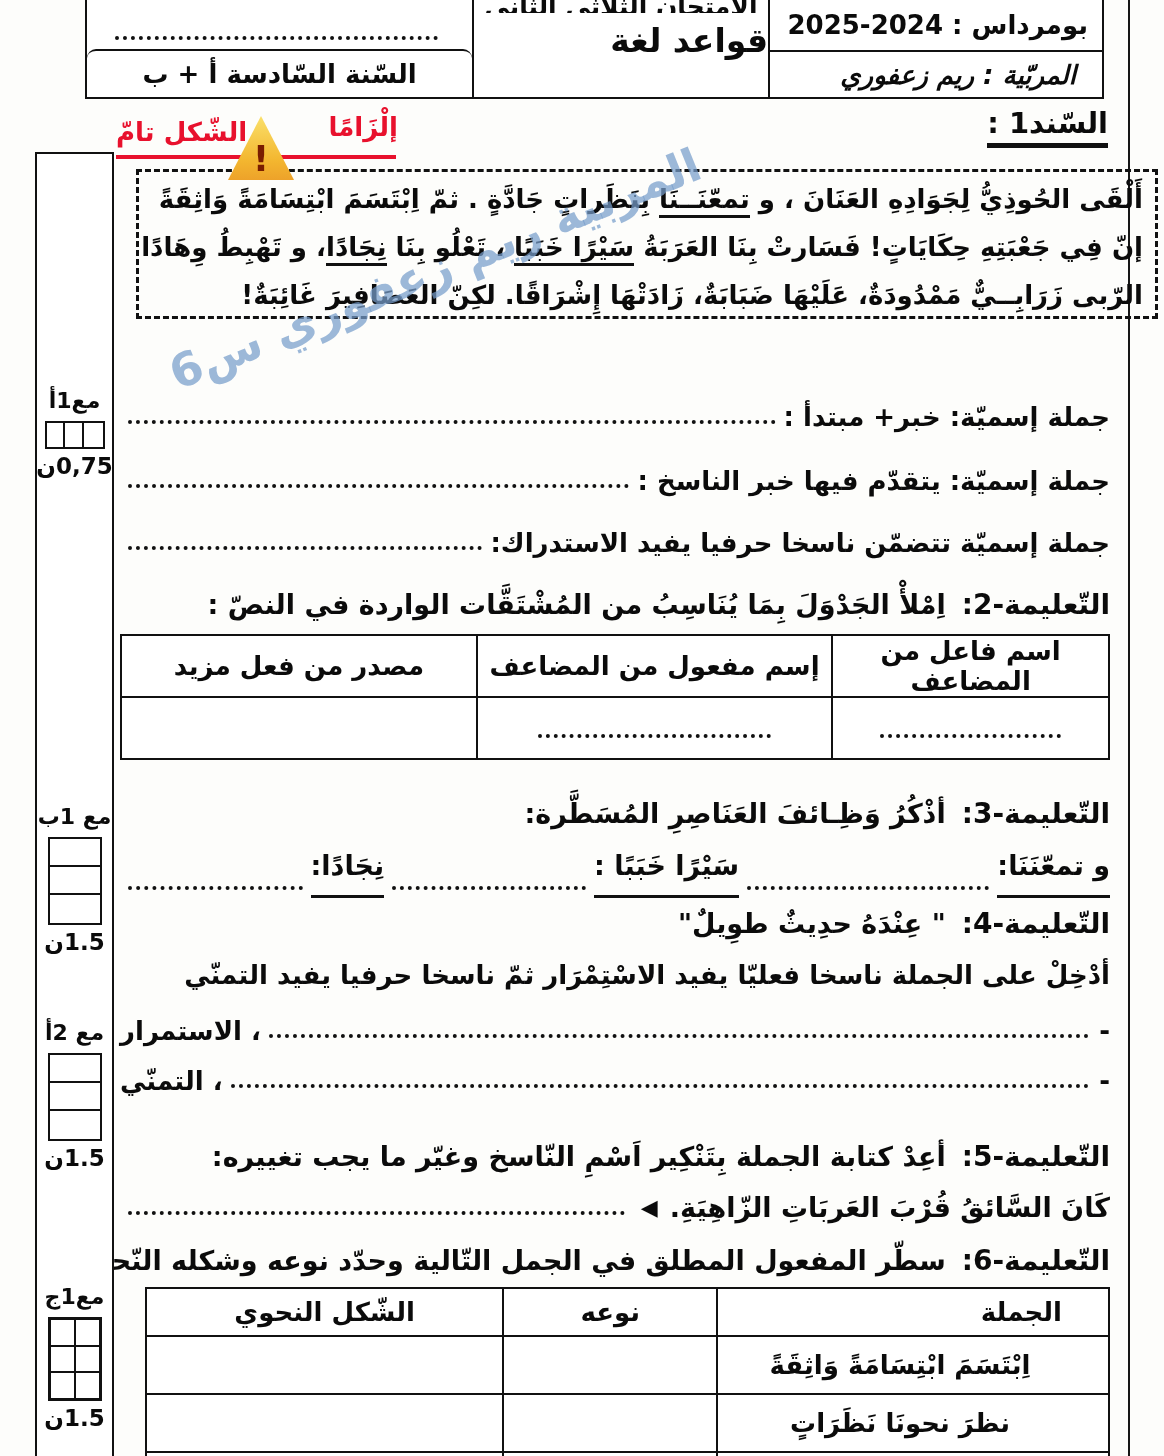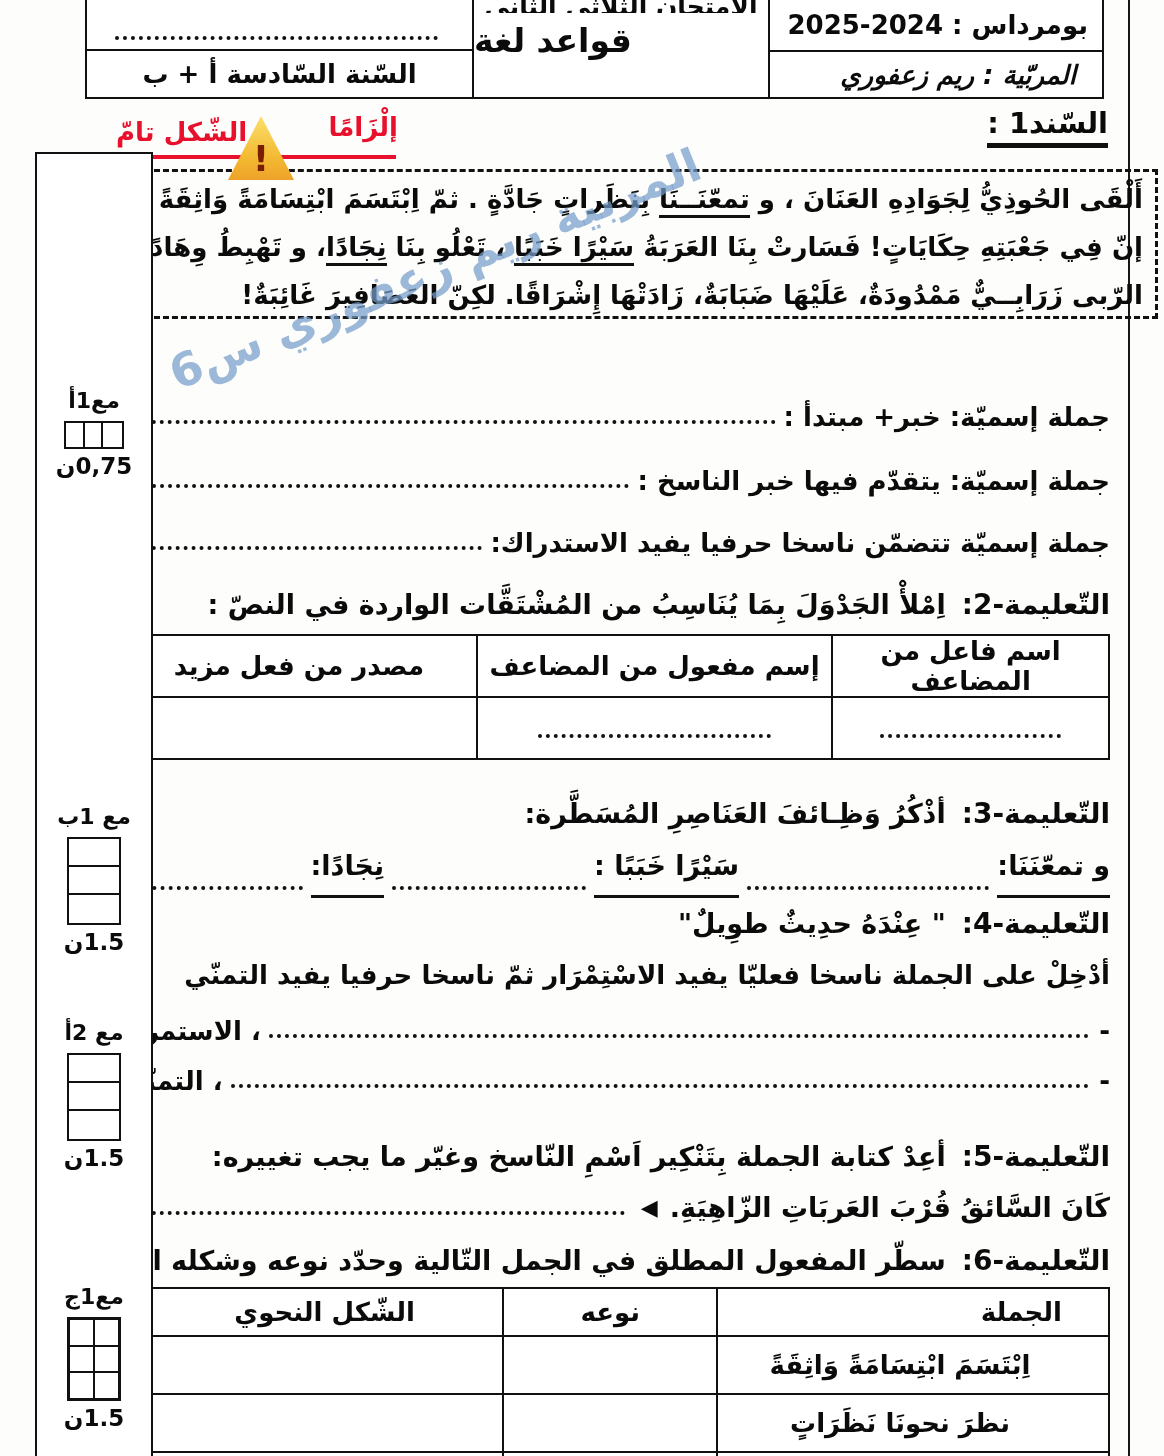--- a/index.html
+++ b/index.html
@@ -12,25 +12,25 @@
 
   
   #header{position:absolute;left:85px;top:0;width:1019px;height:99px;border:2.5px solid #111;
           border-top:none;display:flex;background:#fff;}
   .hd-right{width:334px;border-left:2.5px solid #111;display:flex;flex-direction:column;}
   .hd-r1{height:50px;font-size:26px;display:flex;align-items:center;padding-right:14px;white-space:nowrap;}
   .hd-r2{flex:1;border-top:2.5px solid #111;font-size:26px;display:flex;align-items:center;padding-right:26px;white-space:nowrap;font-style:italic;}
   .hd-center{width:296px;border-left:2.5px solid #111;overflow:hidden;}
   .cut-title{height:13px;overflow:hidden;text-align:center;}
   .cut-title span{display:inline-block;font-size:25px;margin-top:-17px;white-space:nowrap;}
-  .subject{text-align:left;font-size:33px;margin-top:8px;}
+  .subject{text-align:right;font-size:33px;margin-top:8px;}
   .hd-left{flex:1;display:flex;flex-direction:column;}
   .name-dots{height:49px;position:relative;}
   .name-dots::after{content:"";position:absolute;left:28px;right:34px;bottom:9px;border-bottom:4.5px dotted #111;}
-  .class-row{flex:1;border-top:2.5px solid #111;font-size:26px;display:flex;align-items:center;justify-content:center;}
+  .class-row{flex:1;border-top:2.5px solid #111;font-size:26px;display:flex;align-items:center;justify-content:center;border-radius:9px;}
 
   
   #sanad-label{position:absolute;right:56px;top:106px;font-size:29px;border-bottom:5px solid #111;padding-bottom:3px;white-space:nowrap;}
   #notice{position:absolute;left:116px;top:110px;width:282px;height:84px;color:#e8112d;}
   #notice .n-right{position:absolute;right:0;top:2px;font-size:26px;border-bottom:0;white-space:nowrap;}
   #notice .n-left{position:absolute;left:0;top:7px;font-size:26px;white-space:nowrap;}
   #notice .n-line{position:absolute;left:0;right:2px;top:45px;height:4px;background:#e8112d;}
   .warning-tri{position:absolute;left:112px;top:6px;width:66px;height:64px;z-index:2;
      background:linear-gradient(180deg,#fae06a 0%,#f3b62f 70%,#eda22a 100%);
      clip-path:polygon(50% 0,100% 100%,0 100%);display:flex;align-items:flex-end;justify-content:center;}
@@ -70,21 +70,21 @@
   #table2 th{font-size:26px;height:52px;font-weight:700;}
   #table2 td{height:62px;}
   .cell-dots{width:66%;margin:0 auto;border-bottom:4.5px dotted #111;height:0;transform:translateY(8px);}
   #table6{left:145px;top:1287px;width:965px;}
   #table6 th{font-size:26px;height:48px;}
   #table6 th.h1{text-align:right;padding-right:46px;}
   #table6 td{height:58px;font-size:26px;}
   #table6 td.c1{text-align:center;padding-right:26px;white-space:nowrap;}
 
   
-  #margin-strip{position:absolute;left:35px;top:152px;width:118px;height:1304px;border:2.5px solid #111;border-bottom:none;background:#fff;padding-left:17px;}
+  #margin-strip{position:absolute;left:35px;top:152px;width:79px;height:1304px;border:2.5px solid #111;border-bottom:none;background:#fff;padding-left:17px;}
   .m-item{position:absolute;left:0;width:100%;display:flex;flex-direction:column;align-items:center;}
   .m-label{font-size:22px;white-space:nowrap;}
   .m-score{font-size:23px;white-space:nowrap;}
   .m-box{border:2.2px solid #111;margin:8px 0 4px 0;}
   .box-h3{width:60px;height:28px;display:grid;grid-template-columns:1fr 1fr 1fr;direction:ltr;}
   .box-h3 i{border-right:2px solid #111;} .box-h3 i:last-child{border-right:none;}
   .box-v3{width:54px;height:88px;display:grid;grid-template-rows:1fr 1fr 1fr;}
   .box-v3 i{border-bottom:2px solid #111;} .box-v3 i:last-child{border-bottom:none;}
   .box-g23{width:54px;height:84px;display:grid;grid-template-columns:1fr 1fr;grid-template-rows:1fr 1fr 1fr;direction:ltr;}
   .box-g23 i{border:1px solid #111;}

